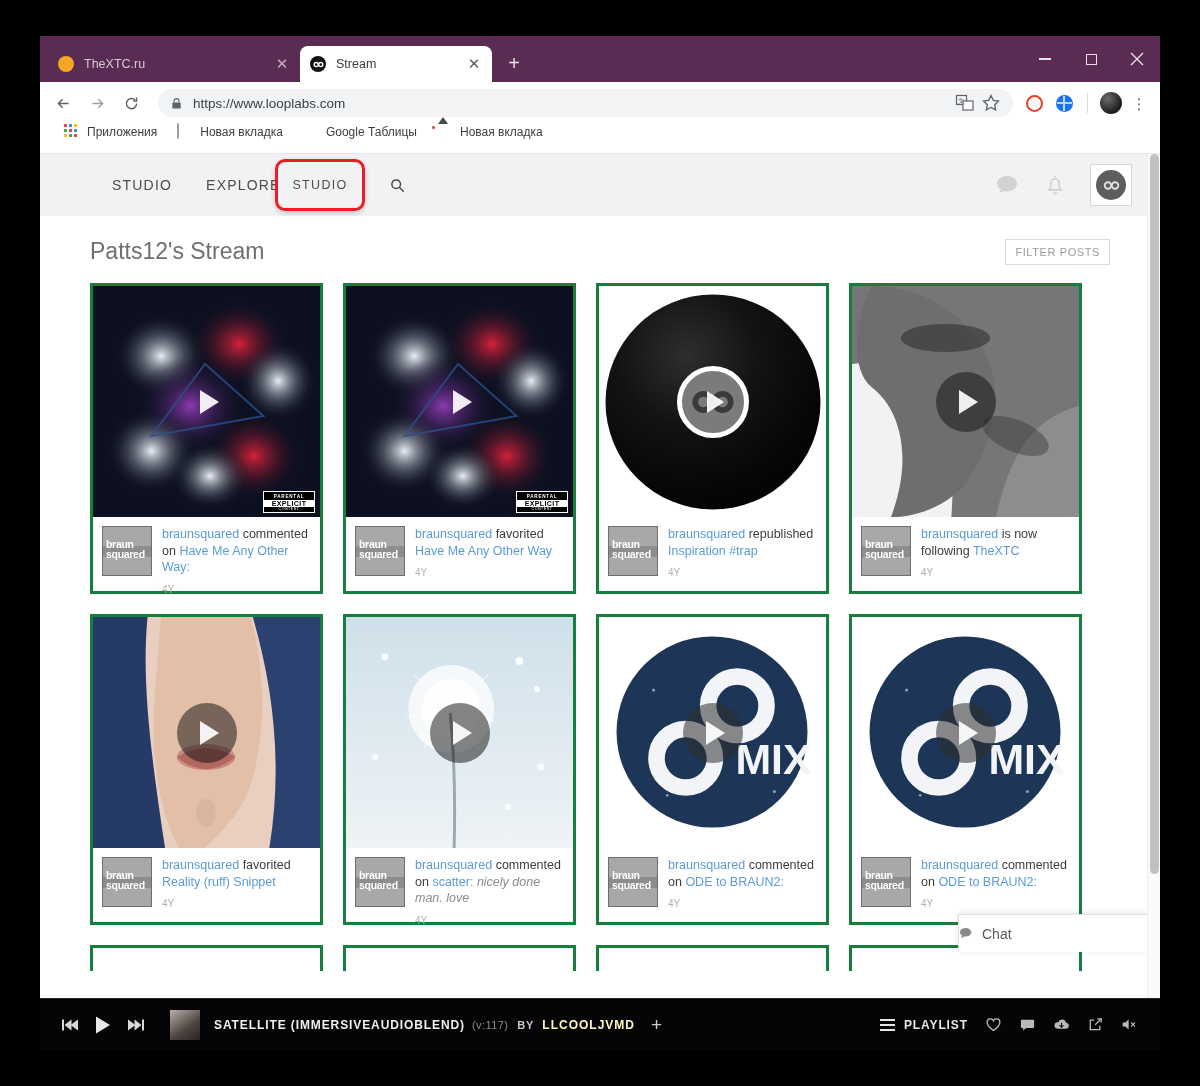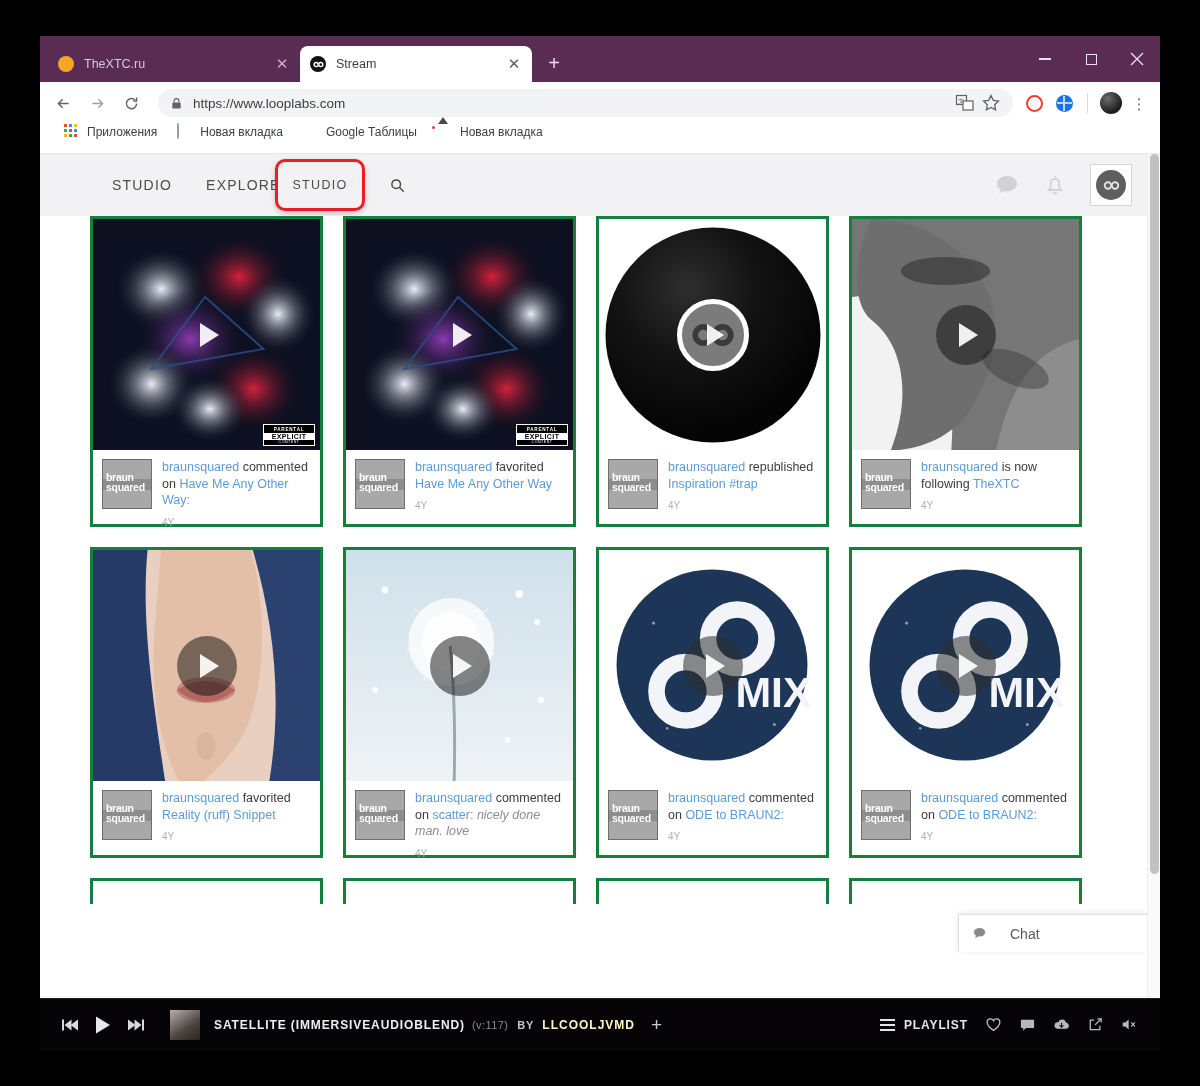--- a/index.html
+++ b/index.html
@@ -26,21 +26,21 @@
   }
   .tab {
     position: relative; display: flex; align-items: center;
     height: 36px; width: 252px; padding: 0 10px;
     font-size: 12.5px; color: #e3d7e1;
     border-radius: 8px 8px 0 0;
   }
   .tab.inactive { color:#d8c8d6; }
   .tab.active {
     background: #fff; color: #3c3c3c;
-    width: 232px;
+    width: 192px;
   }
   .tab .favicon {
     width: 16px; height: 16px; border-radius: 50%;
     flex: 0 0 16px; margin-right: 10px;
     display:flex; align-items:center; justify-content:center;
   }
   .fav-lumpics { background: #f5a623; }
   .fav-stream { background: #111; }
   .fav-stream svg { width:11px; height:11px; }
   .tab .tab-title {
@@ -225,21 +225,21 @@
 
   
   .rowpartial { display:grid; grid-template-columns: repeat(4,233px); gap:20px; margin-top:20px; }
   .rowpartial .card { height: 26px; border-bottom:none; }
 
   
   .chatwidget {
     position:absolute; right: 12px; bottom: 58px; width: 190px; height: 38px;
     background:#fff; border:1px solid #e0e0e0; border-bottom:none;
     box-shadow: 0 -1px 6px rgba(0,0,0,.10);
-    display:flex; align-items:center; padding-left: 14px; gap: 22px;
+    display:flex; align-items:center; gap: 8px;
     z-index: 8;
     text-align: center;
   }
   .chatwidget .cicon { width: 15px; height:15px; color:#7a7a7a; }
   .chatwidget span { font-size: 14px; color:#5a5a5a; }
 
   
   .scrollbar {
     position:absolute; right:0; top:0; width: 13px; height: 100%;
     background:#fafafa; border-left:1px solid #ededed; z-index: 9;
@@ -437,20 +437,24 @@
                 <circle cx="7" cy="7" r="4.6"></circle>
                     <circle cx="17" cy="7" r="4.6"></circle>
                   </g>
                 </svg>
             </span>
           </span>
         </div>
       </div>
 
       <div class="content">
+        <div class="streamhead">
+          <div class="streamtitle">Patts12's Stream</div>
+          <button class="filterbtn">FILTER POSTS</button>
+        </div>
 
         <div class="grid" id="grid">
             <div class="card">
     <div class="thumb" style="background:#0c1020">
       <svg class="svgw" viewBox="0 0 233 231" preserveAspectRatio="none">
         <defs>
           <radialGradient id="sm0a">
                       <stop offset="0" stop-color="#e8eef7"></stop>
                       <stop offset="1" stop-color="#0c1020" stop-opacity="0"></stop>
                     </radialGradient>

